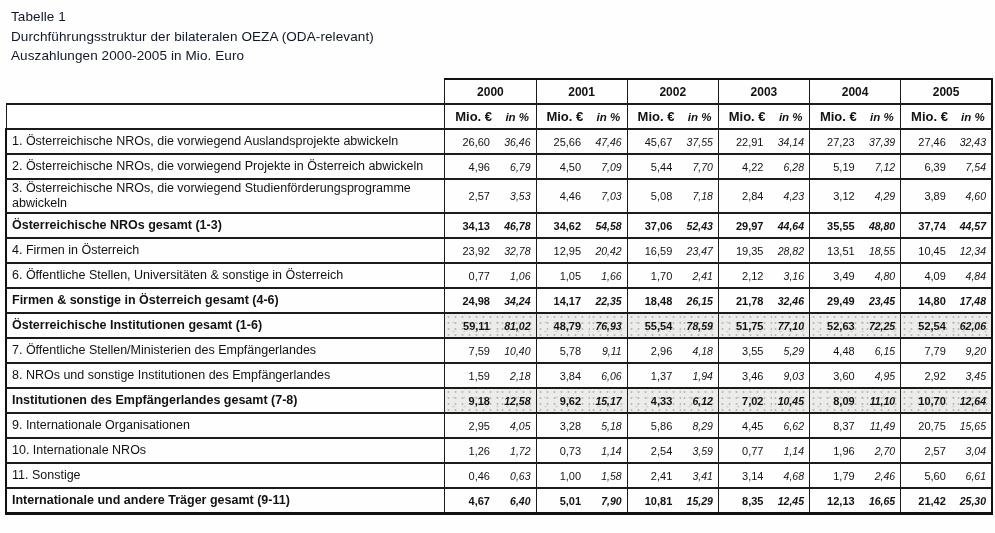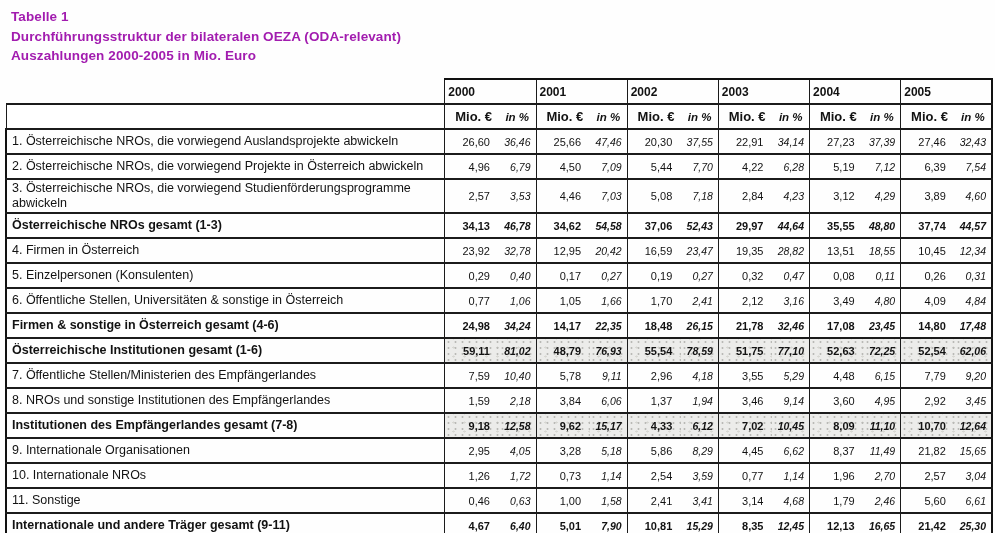--- a/index.html
+++ b/index.html
@@ -6,21 +6,21 @@
   body{
     width:995px;height:533px;
     font-family:"Liberation Sans", sans-serif;
     color:#121212;
     position:relative;
     overflow:hidden;
   }
   .page{position:absolute;left:0;top:0;width:995px;height:533px;background:#fefefe;}
 
   .title-block{position:absolute;left:11px;top:7px;}
-  .title-line{font-weight:bold;font-size:13.5px;line-height:1.45;color:#a21caf;letter-spacing:.1px;}
+  .title-line{font-weight:normal;font-size:13.5px;line-height:1.45;color:#0f172a;letter-spacing:.1px;}
 
   table.oeza{
     position:absolute;left:5px;top:78px;
     width:988px;
     border-collapse:collapse;
     table-layout:fixed;
   }
   col.c-label{width:438px;}
   col.c-amt{width:54px;}
   col.c-pct{width:37px;}
@@ -30,21 +30,21 @@
     border-top-width:2px;border-bottom-width:2px;
     padding:1px 3px;
     height:21px;
     vertical-align:middle;
     background-clip:padding-box;
   }
   
   td.ghost{border:none;background:transparent;}
 
   th.year{
-    font-size:12px;font-weight:bold;text-align:left;
+    font-size:12px;font-weight:bold;text-align:center;
     border-top:2.5px solid #111;
   }
   th.sub-amt{
     font-size:13px;font-weight:bold;text-align:center;
     border-right:none;padding-left:6px;
   }
   th.sub-pct{
     font-size:11.5px;font-weight:bold;font-style:italic;text-align:center;
     border-left:none;
   }
@@ -128,21 +128,21 @@
           <th class="sub-pct last-col">in %</th>
         </tr>
       </thead>
     <tbody>
         <tr>
           <td class="rlabel">1. Österreichische NROs, die vorwiegend Auslandsprojekte abwickeln</td>
           <td class="amt">26,60</td>
           <td class="pct">36,46</td>
           <td class="amt">25,66</td>
           <td class="pct">47,46</td>
-          <td class="amt">20,30</td>
+          <td class="amt">45,67</td>
           <td class="pct">37,55</td>
           <td class="amt">22,91</td>
           <td class="pct">34,14</td>
           <td class="amt">27,23</td>
           <td class="pct">37,39</td>
           <td class="amt">27,46</td>
           <td class="pct last-col">32,43</td>
         </tr>
         <tr>
           <td class="rlabel">2. Österreichische NROs, die vorwiegend Projekte in Österreich abwickeln</td>
@@ -198,35 +198,20 @@
           <td class="amt">16,59</td>
           <td class="pct">23,47</td>
           <td class="amt">19,35</td>
           <td class="pct">28,82</td>
           <td class="amt">13,51</td>
           <td class="pct">18,55</td>
           <td class="amt">10,45</td>
           <td class="pct last-col">12,34</td>
         </tr>
         <tr>
-          <td class="rlabel">5. Einzelpersonen (Konsulenten)</td>
-          <td class="amt">0,29</td>
-          <td class="pct">0,40</td>
-          <td class="amt">0,17</td>
-          <td class="pct">0,27</td>
-          <td class="amt">0,19</td>
-          <td class="pct">0,27</td>
-          <td class="amt">0,32</td>
-          <td class="pct">0,47</td>
-          <td class="amt">0,08</td>
-          <td class="pct">0,11</td>
-          <td class="amt">0,26</td>
-          <td class="pct last-col">0,31</td>
-        </tr>
-        <tr>
           <td class="rlabel">6. Öffentliche Stellen, Universitäten &amp; sonstige in Österreich</td>
           <td class="amt">0,77</td>
           <td class="pct">1,06</td>
           <td class="amt">1,05</td>
           <td class="pct">1,66</td>
           <td class="amt">1,70</td>
           <td class="pct">2,41</td>
           <td class="amt">2,12</td>
           <td class="pct">3,16</td>
           <td class="amt">3,49</td>
@@ -237,21 +222,21 @@
         <tr class="total">
           <td class="rlabel">Firmen &amp; sonstige in Österreich gesamt (4-6)</td>
           <td class="amt">24,98</td>
           <td class="pct">34,24</td>
           <td class="amt">14,17</td>
           <td class="pct">22,35</td>
           <td class="amt">18,48</td>
           <td class="pct">26,15</td>
           <td class="amt">21,78</td>
           <td class="pct">32,46</td>
-          <td class="amt">17,08</td>
+          <td class="amt">29,49</td>
           <td class="pct">23,45</td>
           <td class="amt">14,80</td>
           <td class="pct last-col">17,48</td>
         </tr>
         <tr class="total">
           <td class="rlabel">Österreichische Institutionen gesamt (1-6)</td>
           <td class="amt shaded">59,11</td>
           <td class="pct shaded">81,02</td>
           <td class="amt shaded">48,79</td>
           <td class="pct shaded">76,93</td>
@@ -281,21 +266,21 @@
         </tr>
         <tr>
           <td class="rlabel">8. NROs und sonstige Institutionen des Empfängerlandes</td>
           <td class="amt">1,59</td>
           <td class="pct">2,18</td>
           <td class="amt">3,84</td>
           <td class="pct">6,06</td>
           <td class="amt">1,37</td>
           <td class="pct">1,94</td>
           <td class="amt">3,46</td>
-          <td class="pct">9,14</td>
+          <td class="pct">9,03</td>
           <td class="amt">3,60</td>
           <td class="pct">4,95</td>
           <td class="amt">2,92</td>
           <td class="pct last-col">3,45</td>
         </tr>
         <tr class="total">
           <td class="rlabel">Institutionen des Empfängerlandes gesamt (7-8)</td>
           <td class="amt shaded">9,18</td>
           <td class="pct shaded">12,58</td>
           <td class="amt shaded">9,62</td>
@@ -314,21 +299,21 @@
           <td class="amt">2,95</td>
           <td class="pct">4,05</td>
           <td class="amt">3,28</td>
           <td class="pct">5,18</td>
           <td class="amt">5,86</td>
           <td class="pct">8,29</td>
           <td class="amt">4,45</td>
           <td class="pct">6,62</td>
           <td class="amt">8,37</td>
           <td class="pct">11,49</td>
-          <td class="amt">21,82</td>
+          <td class="amt">20,75</td>
           <td class="pct last-col">15,65</td>
         </tr>
         <tr>
           <td class="rlabel">10. Internationale NROs</td>
           <td class="amt">1,26</td>
           <td class="pct">1,72</td>
           <td class="amt">0,73</td>
           <td class="pct">1,14</td>
           <td class="amt">2,54</td>
           <td class="pct">3,59</td>

